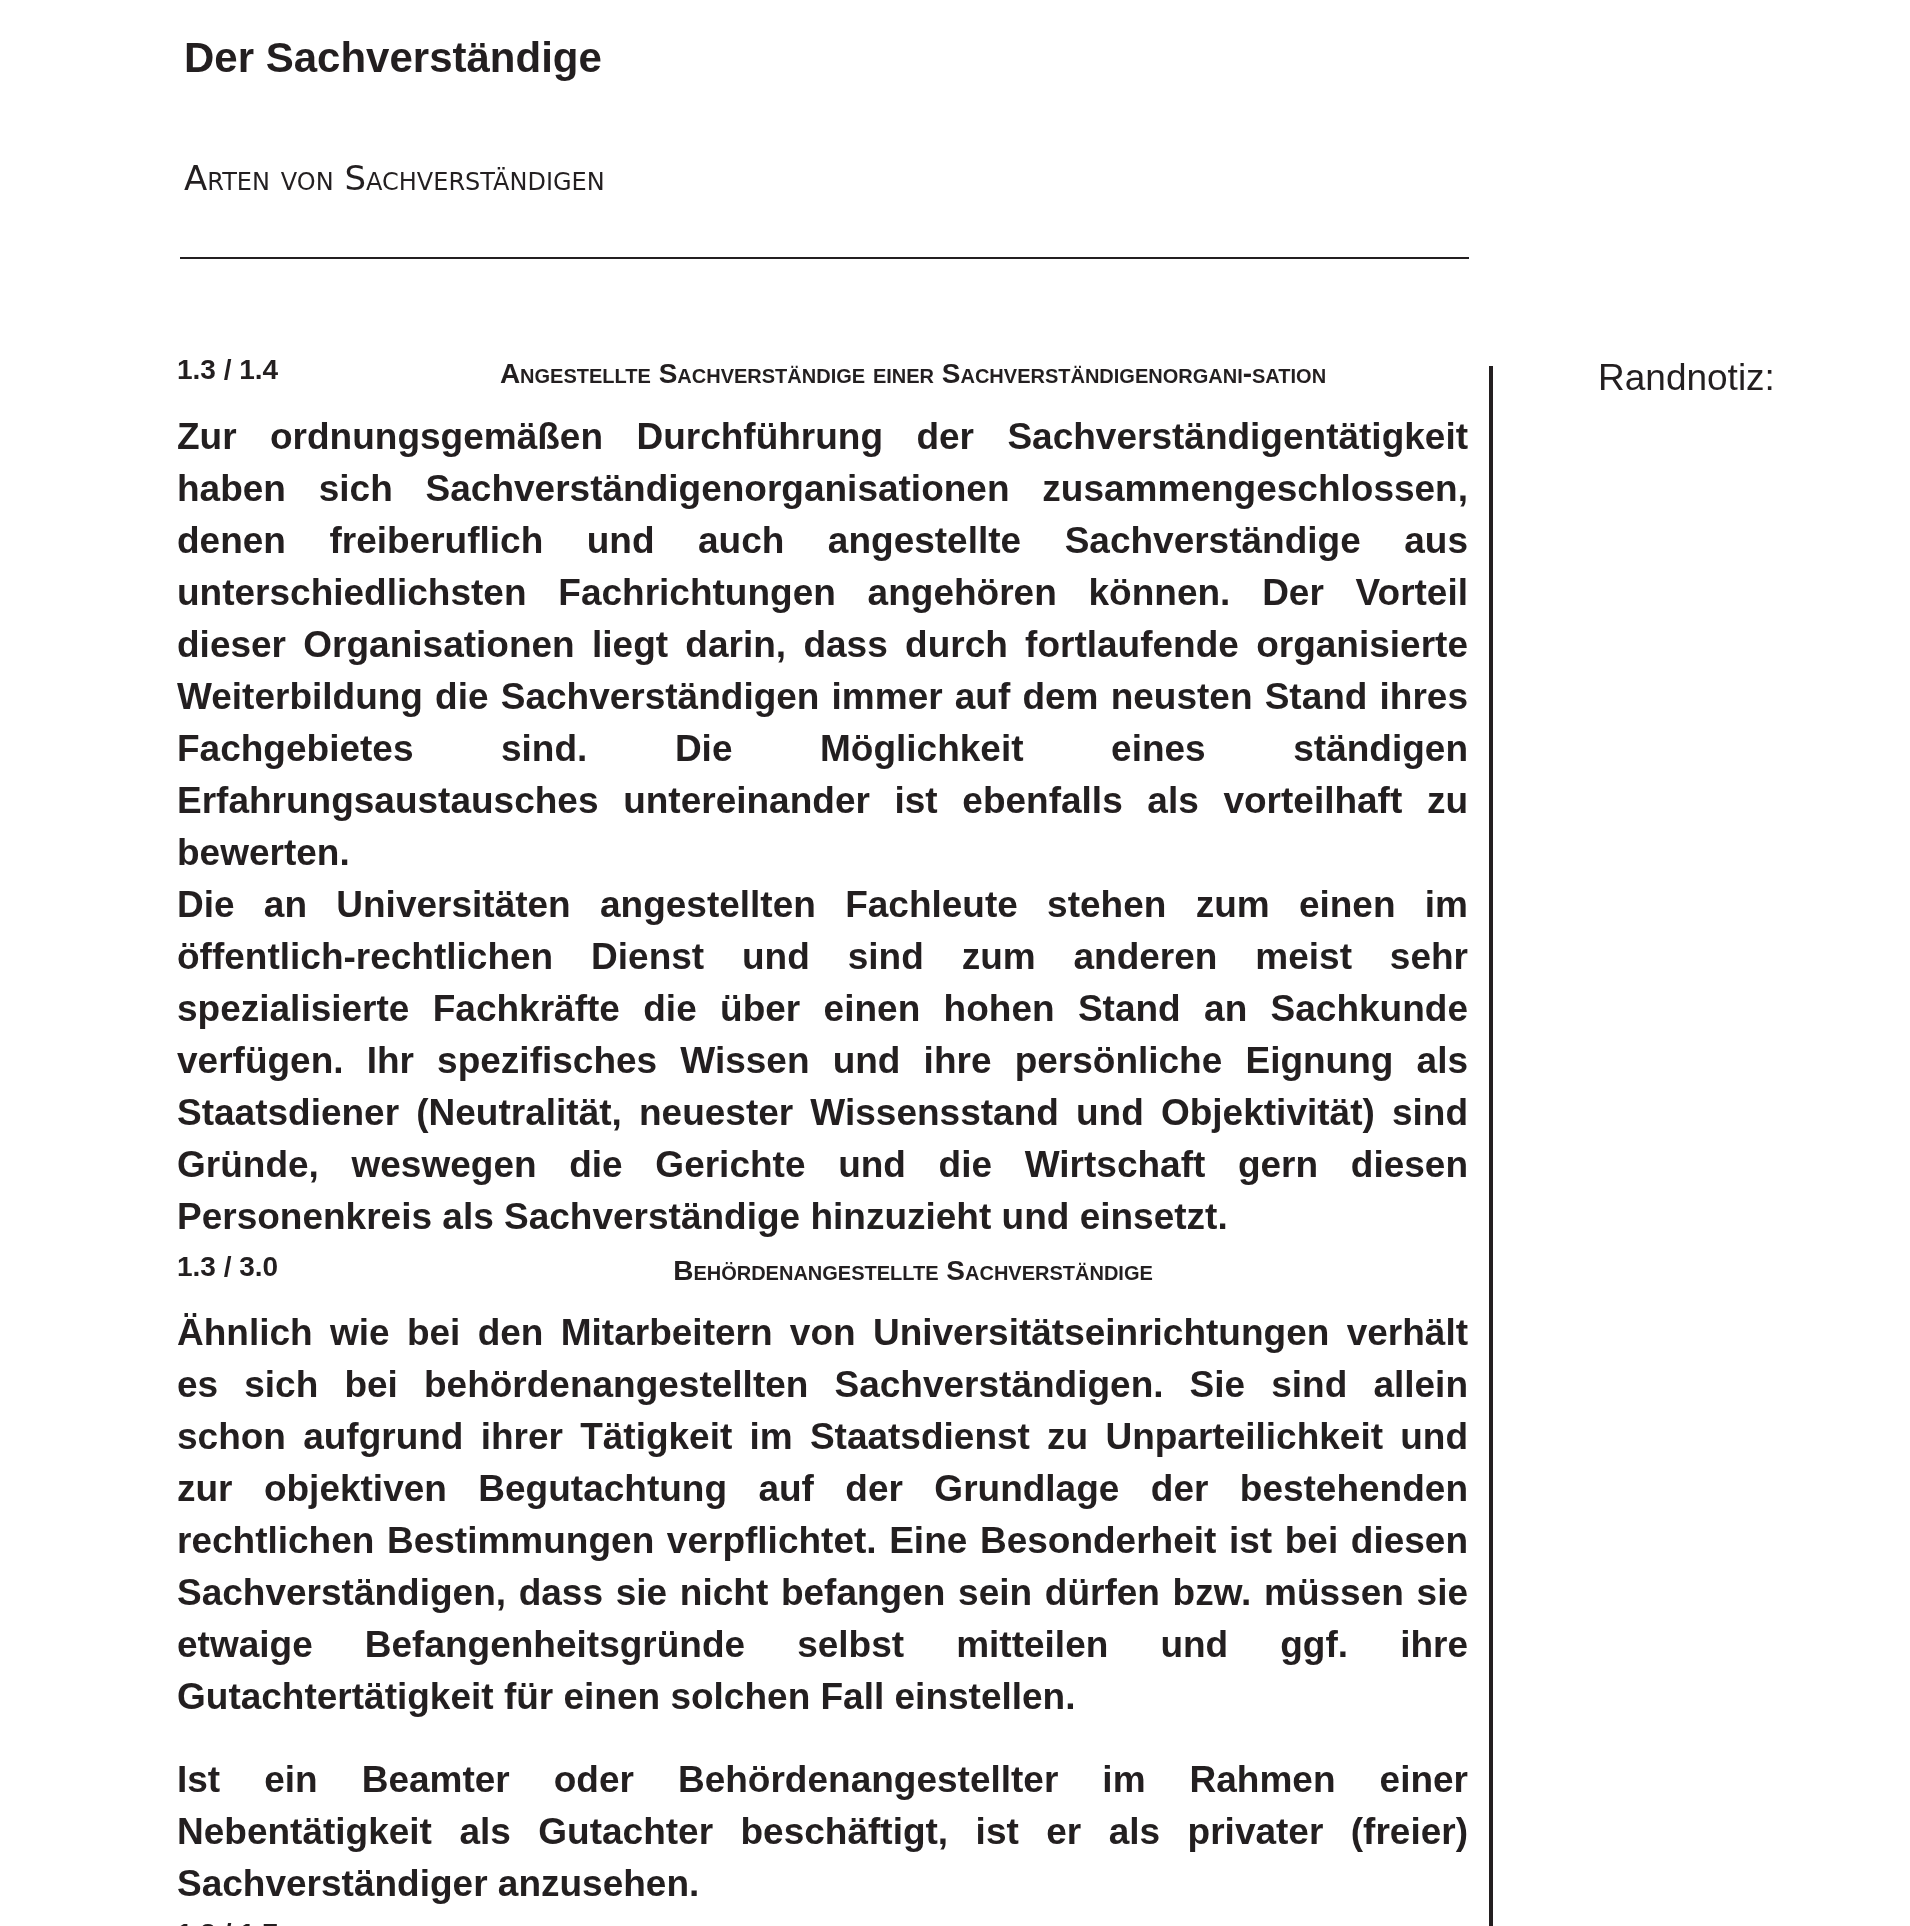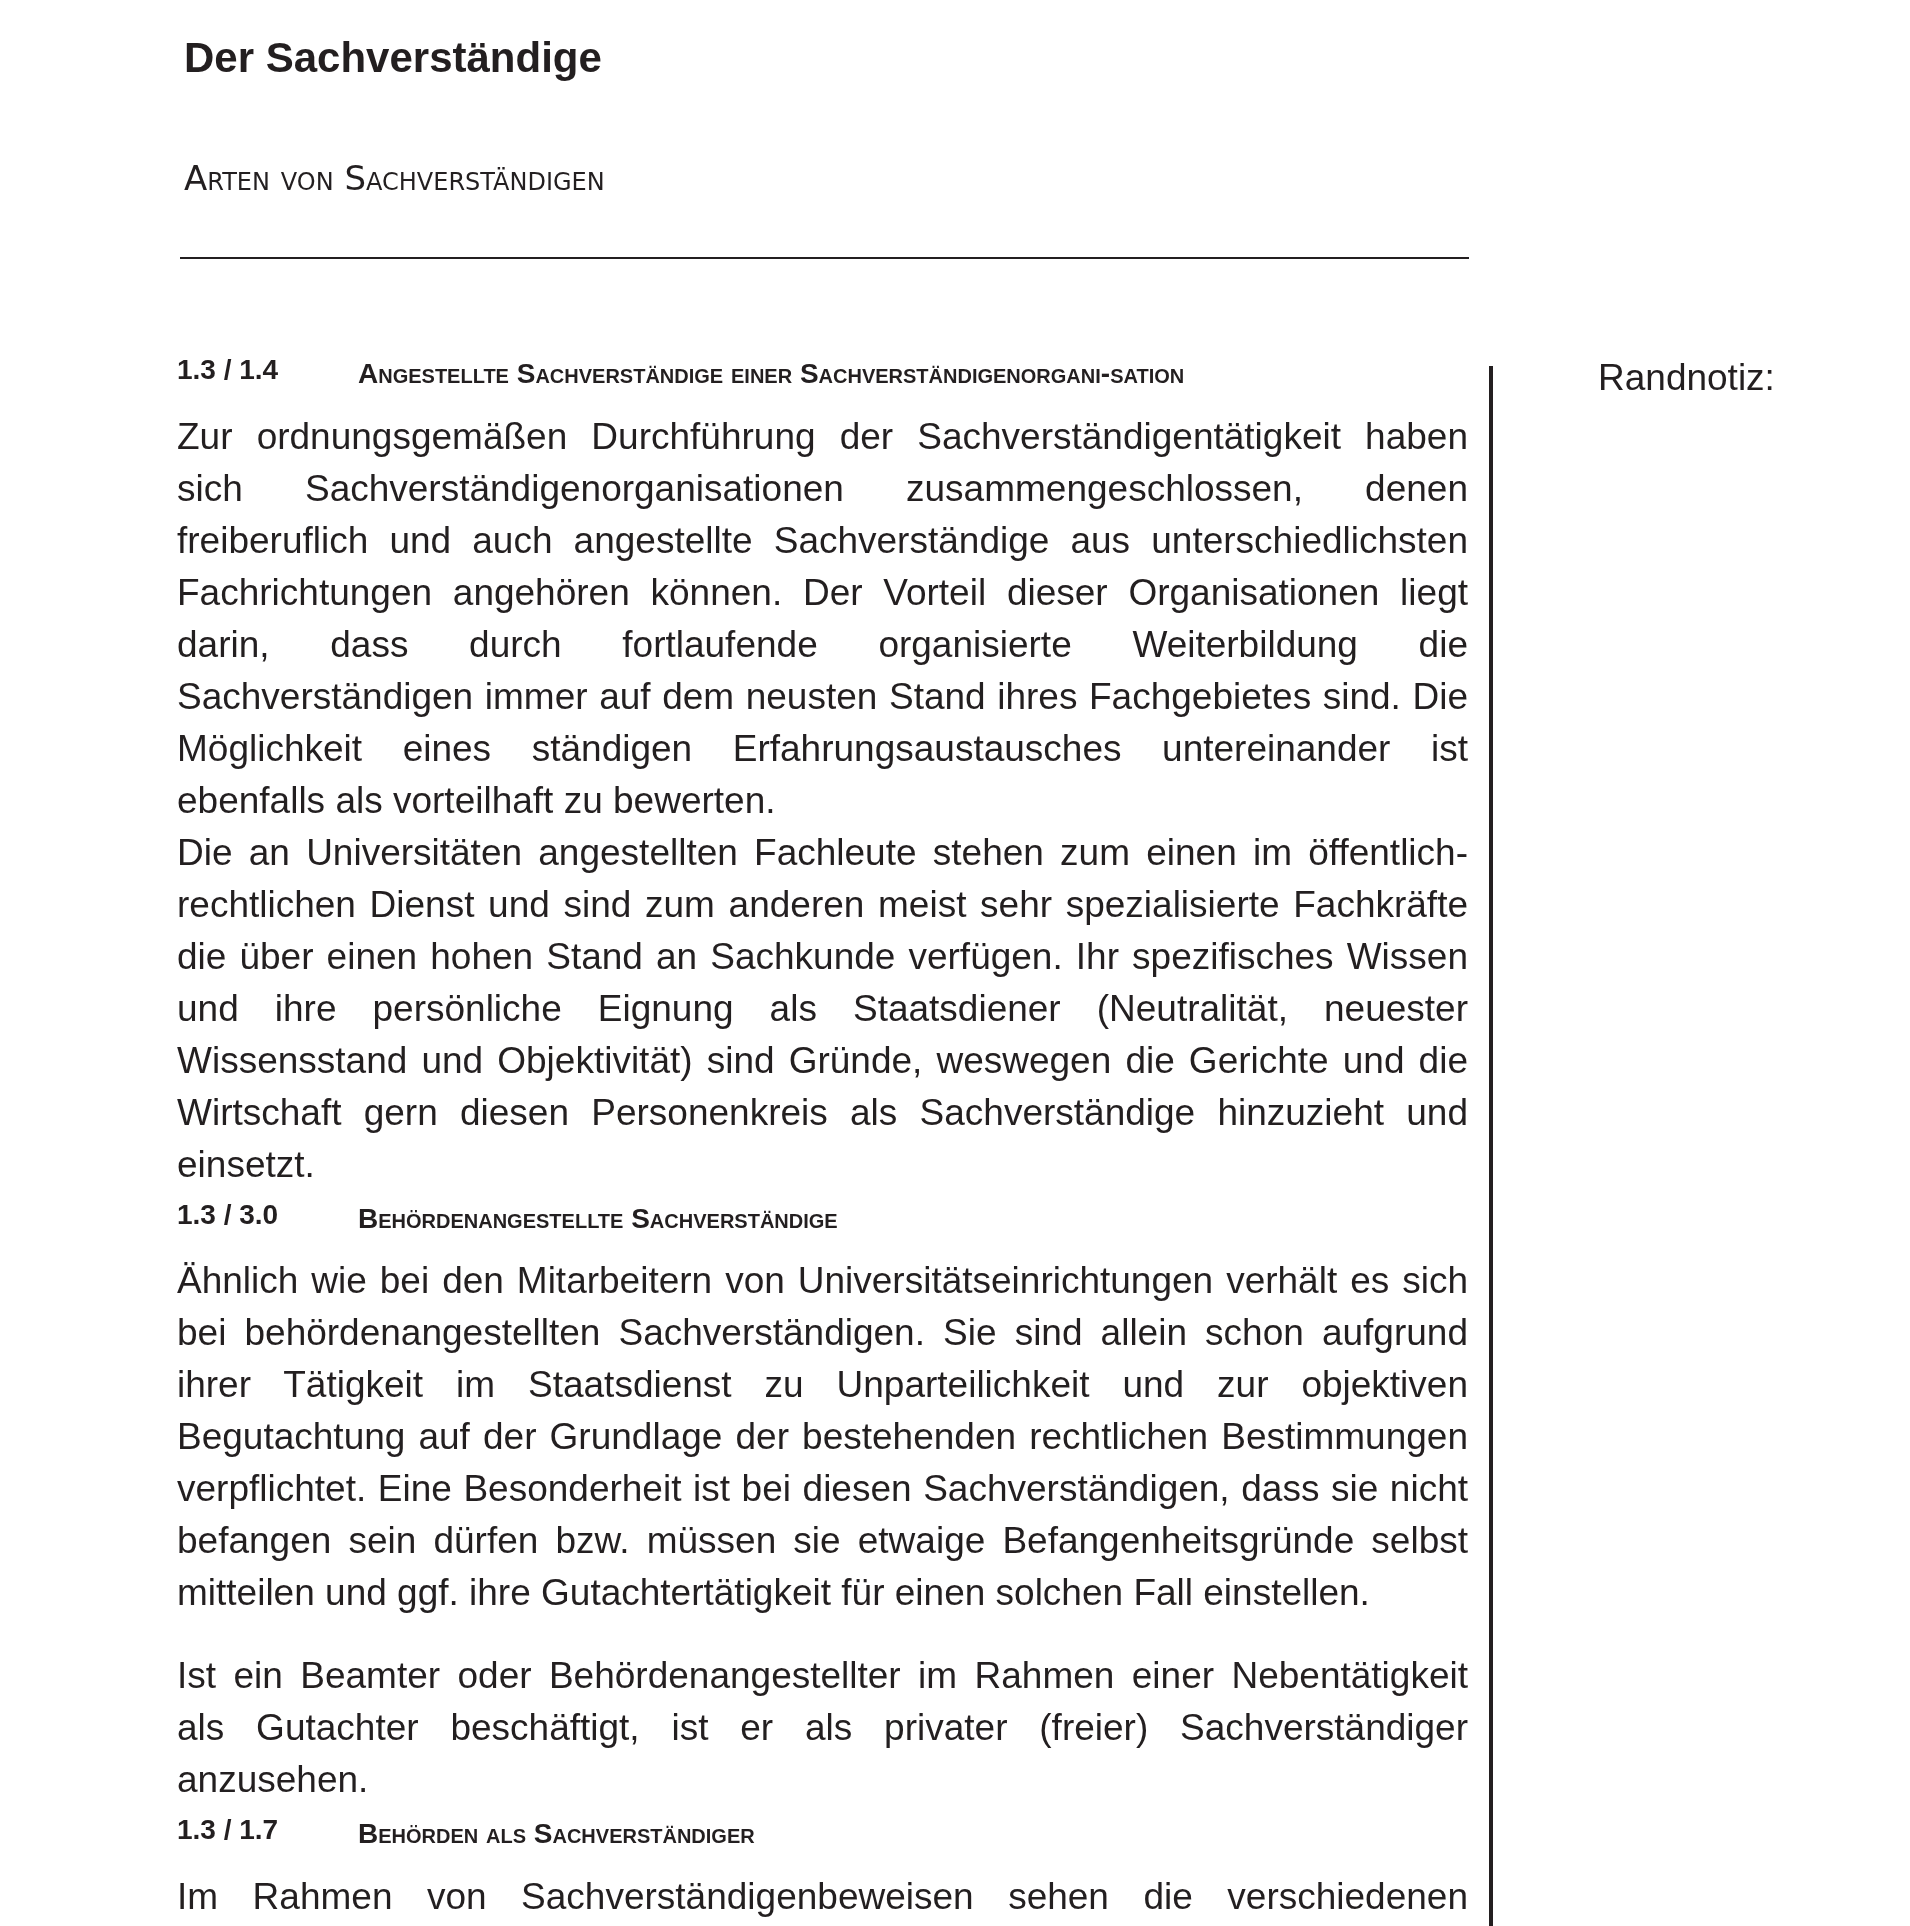--- a/index.html
+++ b/index.html
@@ -7,23 +7,23 @@
          font-family: "Liberation Sans", sans-serif; color: #231f20; }
   .chapter-title { position: absolute; left: 184px; top: 34px; font-size: 42px; font-weight: bold; }
   .running-head { position: absolute; left: 184px; top: 158px; font-size: 34px; font-variant: small-caps;
                   font-family: "DejaVu Sans", sans-serif; letter-spacing: 0; }
   .rule { position: absolute; left: 180px; top: 257px; width: 1289px; height: 1.9px; background: #231f20; }
   .margin-line { position: absolute; left: 1489px; top: 366px; width: 3.5px; height: 2242px; background: #231f20; }
   .margin-note { position: absolute; left: 1598px; top: 357px; font-size: 37px; }
   .content { position: absolute; left: 177px; top: 347px; width: 1291px; }
   .heading { font-weight: bold; font-size: 28px; margin: 0; display: flex; }
   .heading .num { width: 181px; flex: 0 0 181px; }
-  .heading .title { font-variant: small-caps; flex: 1; line-height: 1.6; }
+  .heading .title { font-variant: small-caps; flex: 1; line-height: 1.6; text-align: center; }
   .heading.first { margin-top: 11.6px; }
-  .para { font-size: 37px; line-height: 52px; text-align: justify; margin: 0; }
+  .para { font-size: 37px; line-height: 52px; text-align: justify; margin: 0; font-weight: bold; }
   .sec1 .para { margin-top: 3.9px; }
   .sec .heading { margin-top: 5.4px; margin-bottom: 14px; line-height: 1.3; }
   .para + .para { margin-top: 31px; }
 </style>
 </head>
 <body>
 
 <div class="chapter-title">Der Sachverständige</div>
 <div class="running-head">Arten von Sachverständigen</div>
 <div class="rule"></div>

